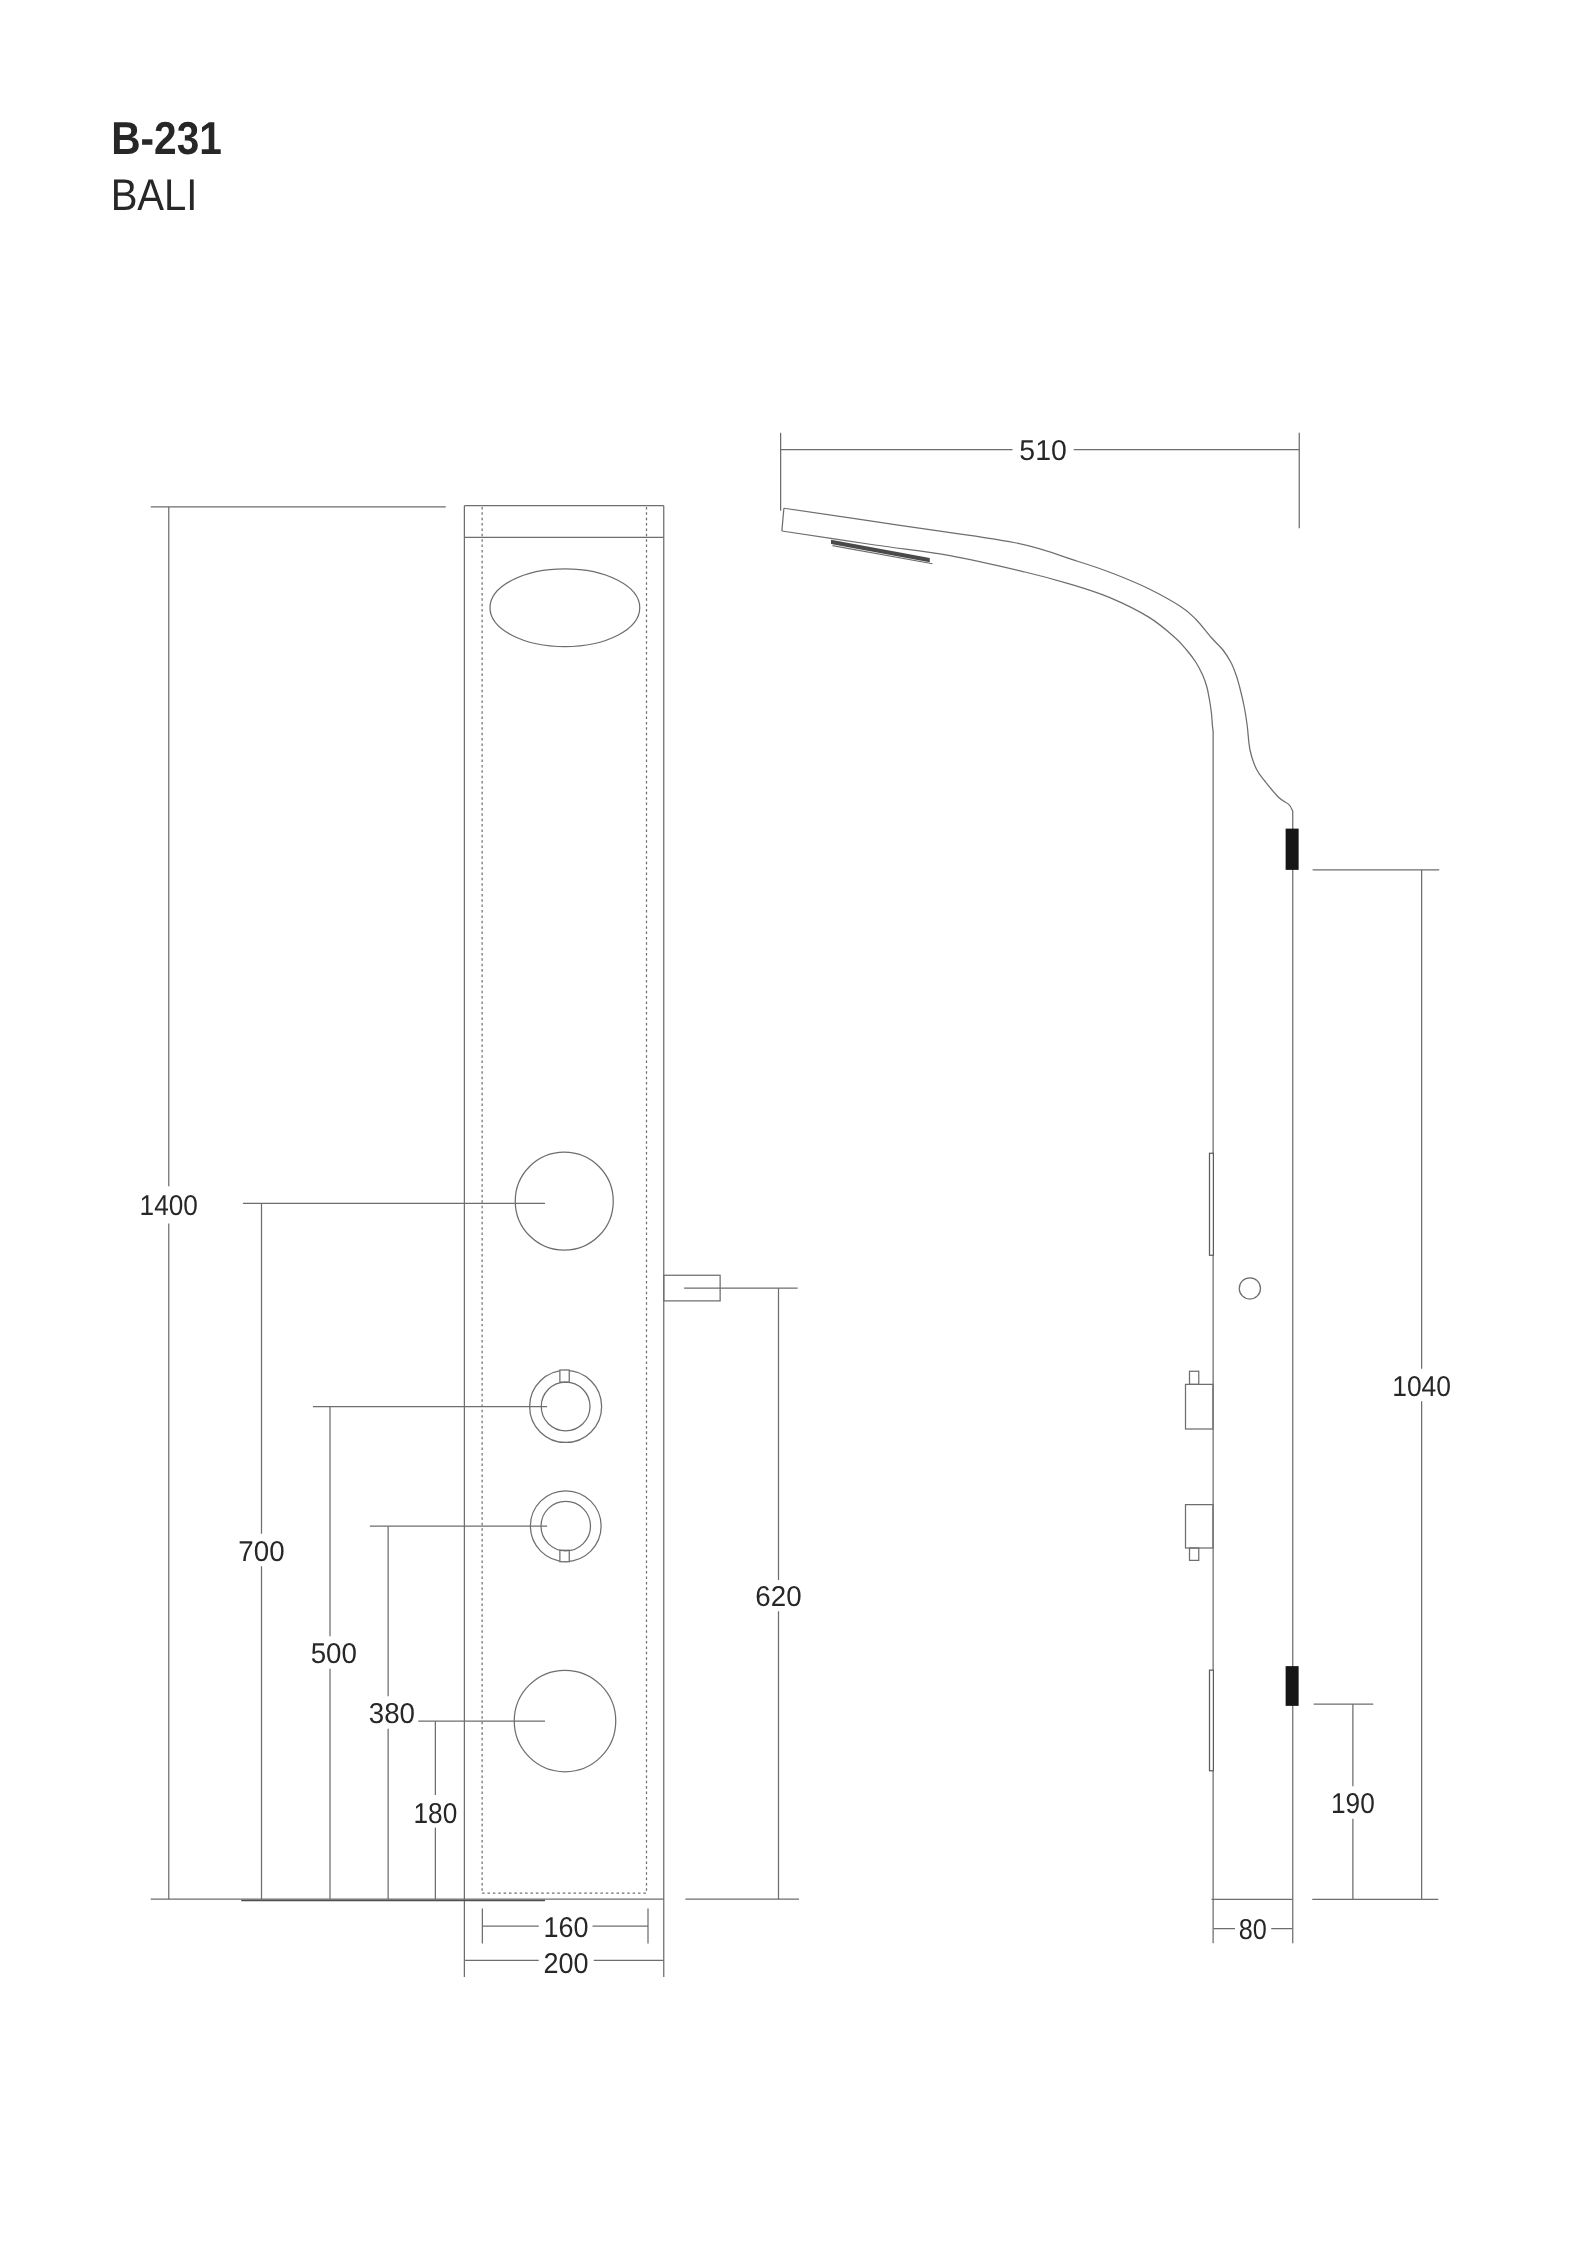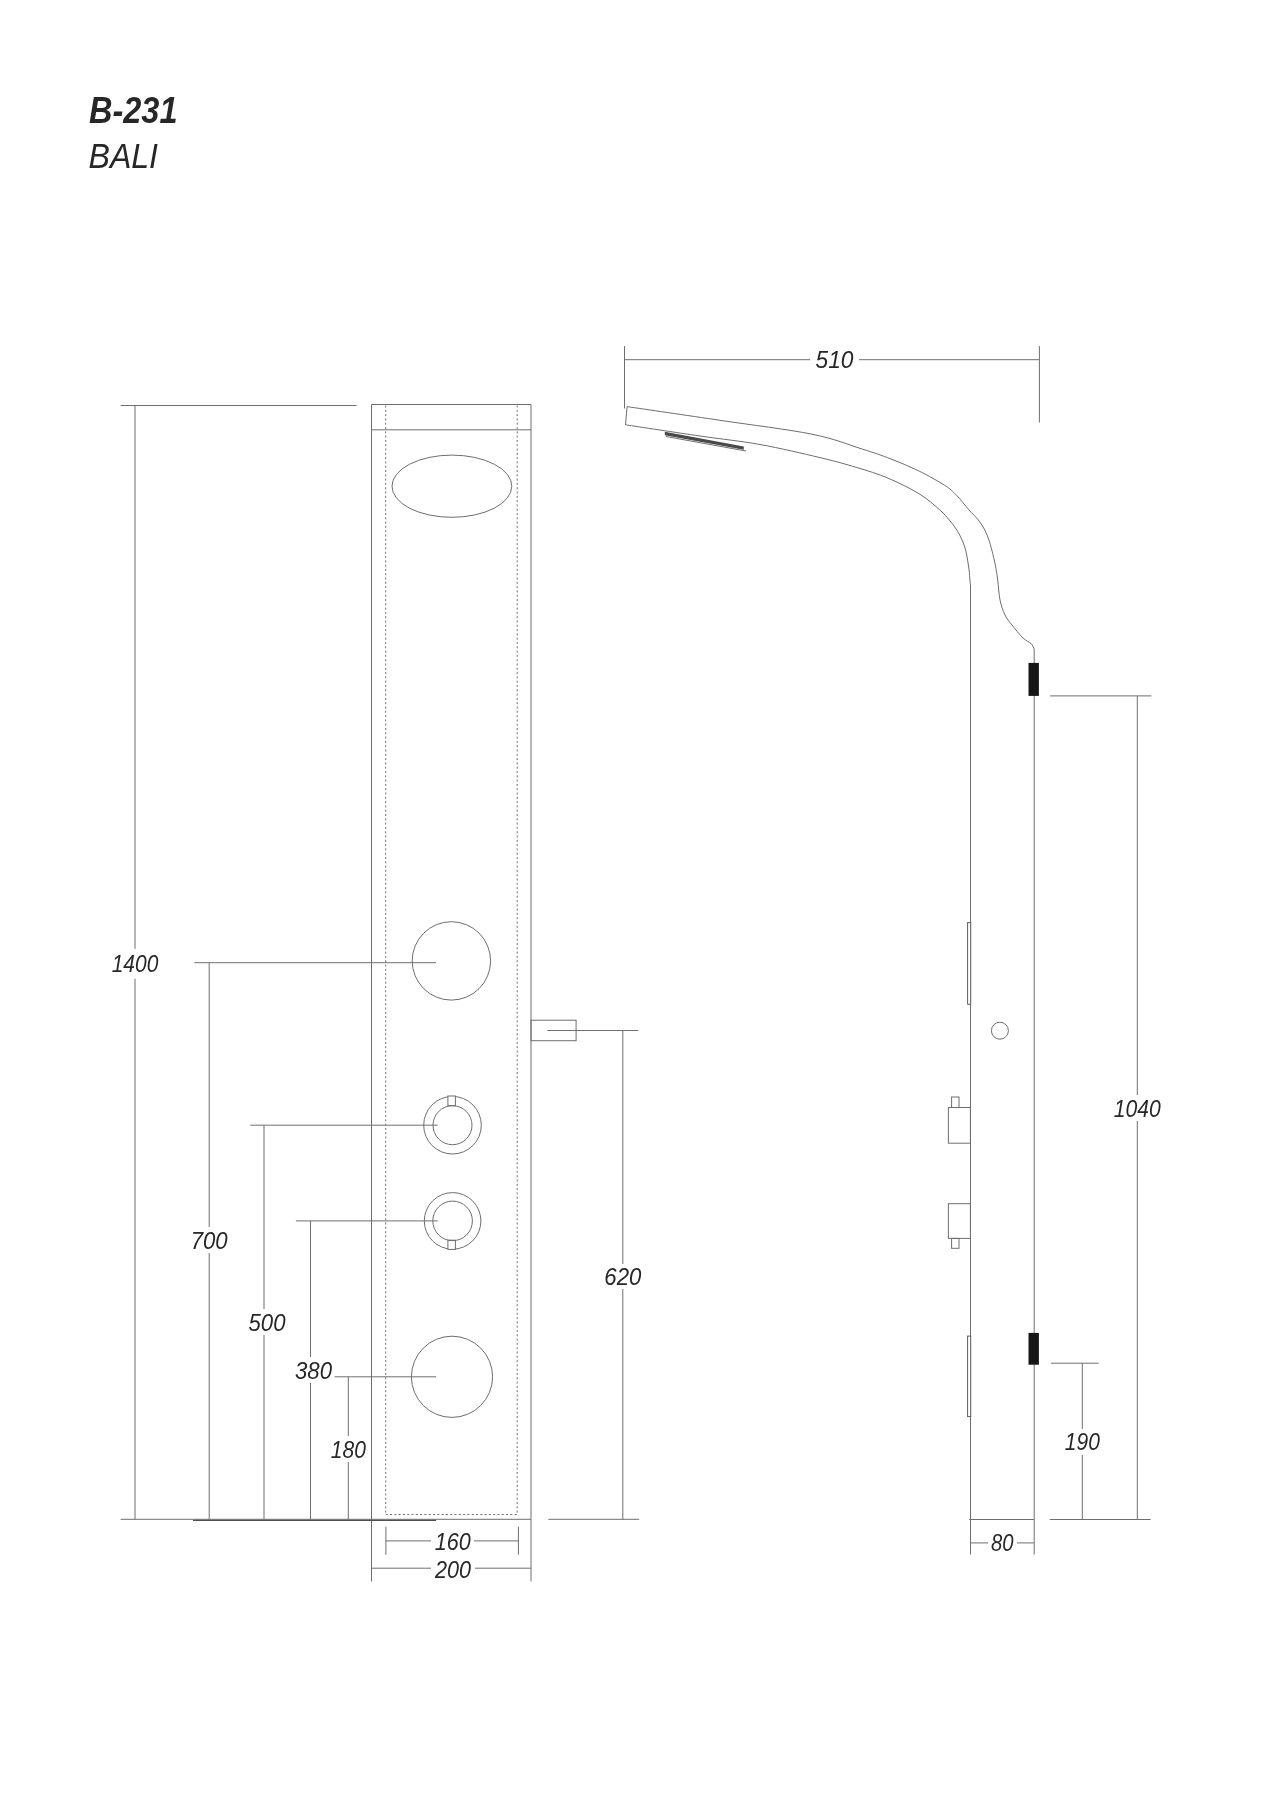--- a/index.html
+++ b/index.html
@@ -1,16 +1,16 @@
 <!DOCTYPE html>
 <html><head>
 <meta charset="utf-8">
 <style>
 html,body{margin:0;padding:0;background:#ffffff;}
-#page{position:relative;width:1273px;height:1800px;background:#fff;overflow:hidden;font-style:italic;}
+#page{position:relative;width:1273px;height:1800px;background:#fff;overflow:hidden;}
 text{font-family:"Liberation Sans",sans-serif;fill:#272727;}
 .ln{stroke:#6e6e6e;stroke-width:1;fill:none;}
 .dsh{stroke:#707070;stroke-width:1;fill:none;stroke-dasharray:2 2.3;}
 </style>
 </head>
 <body>
 <div id="page">
 <svg width="1273" height="1800" viewBox="0 0 1273 1800">
 
 <g>

